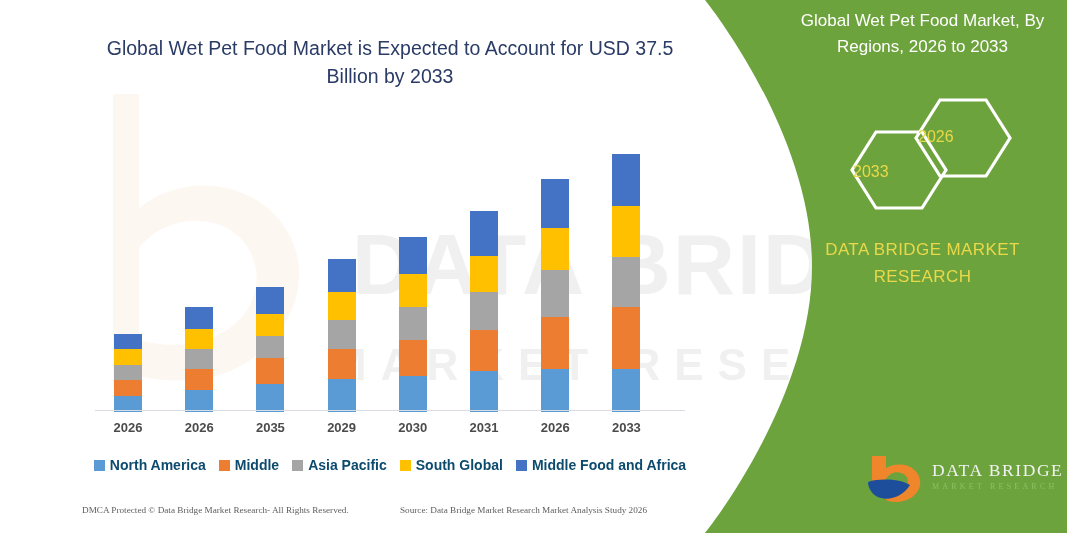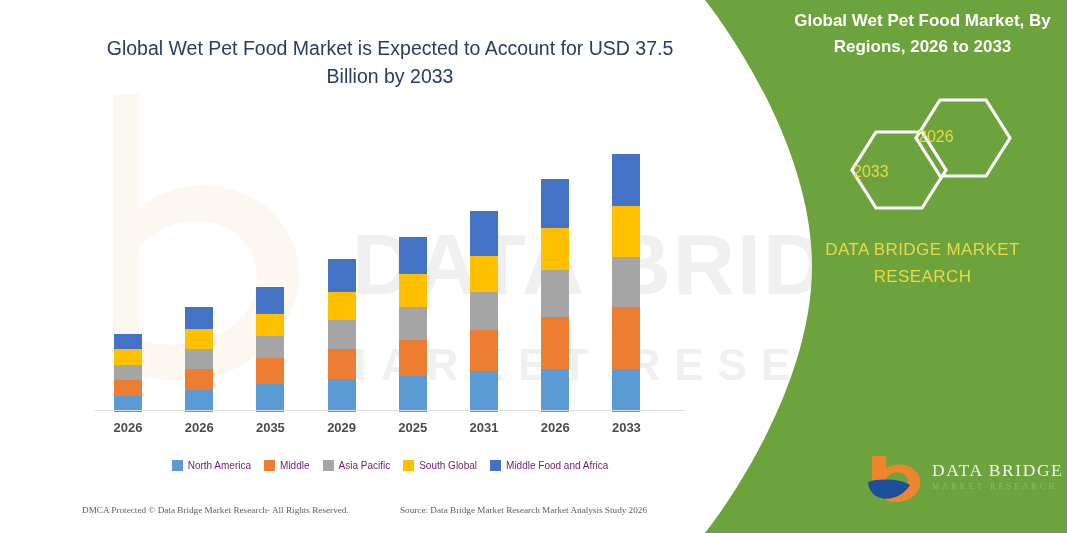--- a/index.html
+++ b/index.html
@@ -50,42 +50,42 @@
     font-size:13px; font-weight:700; color:#4b4b4b;
   }
 
   
   #legend {
     position:absolute; left:95px; top:454px; width:590px; height:22px;
     display:flex; align-items:center; justify-content:center; gap:13px;
   }
   .legend-item { display:flex; align-items:center; gap:5px; white-space:nowrap; }
   .legend-swatch { width:11px; height:11px; display:inline-block; }
-  .legend-label { font-size:10px; font-weight:400; color:#701a75; }
+  .legend-label { font-size:14px; font-weight:700; color:#0c4a6e; }
 
   
   #footer { position:absolute; left:0; top:505px; width:712px; height:22px; }
   .foot-text {
     position:absolute; top:0; font-family:"Liberation Serif", serif;
     font-size:9.2px; color:#5e5e5e; white-space:nowrap;
   }
   #foot-left  { left:82px; }
   #foot-right { left:400px; }
 
   
   #green-panel {
     position:absolute; left:0; top:0; width:1067px; height:533px;
     pointer-events:none;
   }
   #green-content {
     position:absolute; left:790px; top:0; width:277px; height:533px;
   }
   #green-title {
     position:absolute; left:-5px; top:8px; width:275px; text-align:center;
-    color:#ffffff; font-size:17px; line-height:1.5; font-weight:700;
+    color:#ffffff; font-size:17px; line-height:1.5; font-weight:400;
   }
   .hexwrap { position:absolute; left:30px; top:92px; width:230px; height:125px; }
   #hex-2033-label, #hex-2026-label {
     position:absolute; color:#e9d84a; font-size:16px; font-weight:400;
   }
   #hex-2033-label { left:63px; top:163px; }
   #hex-2026-label { left:128px; top:128px; }
 
   #dbmr-name {
     position:absolute; left:-5px; top:236px; width:275px; text-align:center;
@@ -177,21 +177,21 @@
           <div class="seg" style="height: 61.232px; background: rgb(237, 125, 49);"></div>
           <div class="seg" style="height: 43.344px; background: rgb(91, 155, 213);"></div>
         </div>
       </div>
     <div id="axis-line"></div>
     <div class="xlabels" id="xlabels">
         <div class="xlabel" style="left: 3px;">2026</div>
         <div class="xlabel" style="left: 74.2px;">2026</div>
         <div class="xlabel" style="left: 145.4px;">2035</div>
         <div class="xlabel" style="left: 216.6px;">2029</div>
-        <div class="xlabel" style="left: 287.8px;">2025</div>
+        <div class="xlabel" style="left: 287.8px;">2030</div>
         <div class="xlabel" style="left: 359px;">2031</div>
         <div class="xlabel" style="left: 430.2px;">2026</div>
         <div class="xlabel" style="left: 501.4px;">2033</div>
       </div>
 
     <div id="legend">
         <div class="legend-item">
           <span class="legend-swatch" style="background: rgb(91, 155, 213);"></span>
           <span class="legend-label">North America</span>
         </div>

